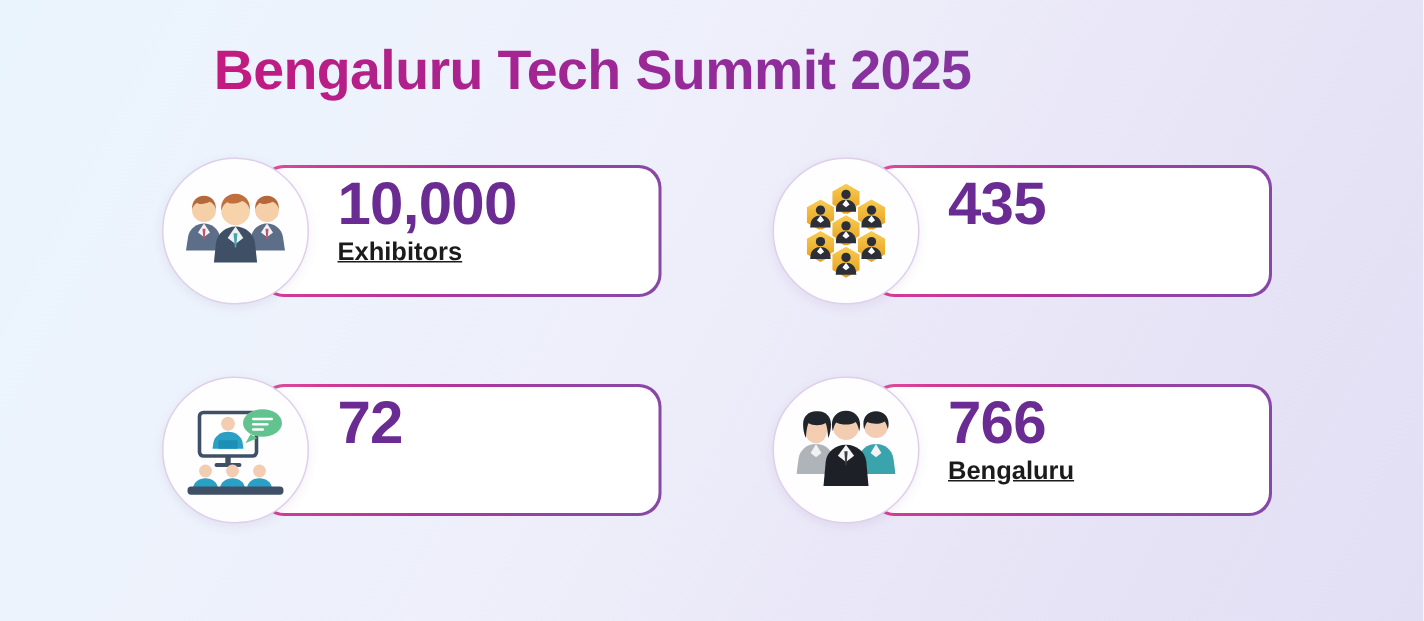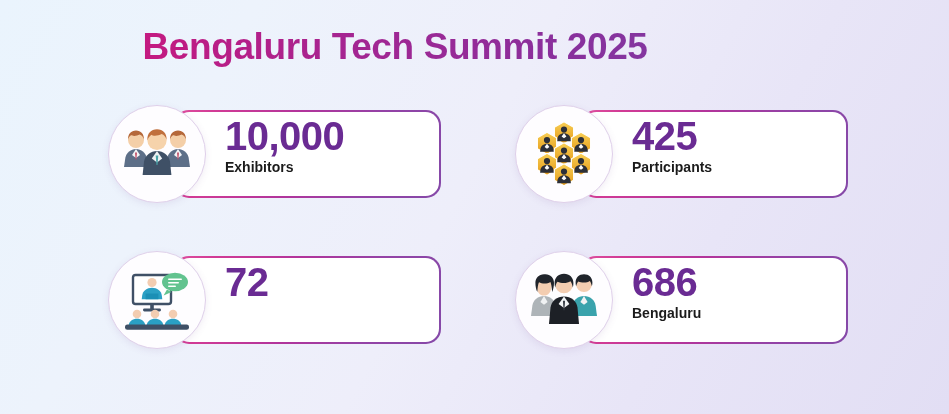--- a/index.html
+++ b/index.html
@@ -89,26 +89,27 @@
   }
   .stat-value {
     font-size: 40px;
     font-weight: bold;
     color: #6a2b93;
     line-height: 44px;
     letter-spacing: -0.5px;
     white-space: nowrap;
   }
   .stat-label {
-    font-size: 14px;
+    font-size: 17px;
     font-weight: bold;
     color: #1b1b1b;
     line-height: 21px;
     margin-top: -1px;
     white-space: nowrap;
+    text-decoration: underline;
   }
 
   
   .icon-circle {
     position: absolute;
     left: 0px;
     top: 0px;
     width: 98px;
     height: 98px;
     border-radius: 50%;
@@ -170,22 +171,21 @@
           </g>
         </svg>
       </div>
     </div>
 
     <div class="stat-card col-2 row-1">
       <div class="card-body">
         <div class="card-body-inner"></div>
       </div>
       <div class="card-text">
-        <div class="stat-value">425</div>
-        <div class="stat-label">Participants</div>
+        <div class="stat-value">435</div>
       </div>
       <div class="icon-circle">
         <svg width="70" height="66" viewBox="0 0 70 66">
           <defs>
             <linearGradient id="hexg" x1="0" y1="0" x2="0" y2="1">
               <stop offset="0" stop-color="#f8cf55"></stop>
               <stop offset="1" stop-color="#e59a18"></stop>
             </linearGradient>
             <g id="hexcell">
               <path d="M11 0.8L20.6 6.3v11L11 22.8 1.4 17.3v-11z" fill="url(#hexg)" stroke="#ffffff" stroke-width="1.1"></path>
@@ -247,21 +247,21 @@
           </g>
         </svg>
       </div>
     </div>
 
     <div class="stat-card col-2 row-2">
       <div class="card-body">
         <div class="card-body-inner"></div>
       </div>
       <div class="card-text">
-        <div class="stat-value">686</div>
+        <div class="stat-value">766</div>
         <div class="stat-label">Bengaluru</div>
       </div>
       <div class="icon-circle">
         <svg width="66" height="56" viewBox="0 0 66 56">
 
           <g>
             <path d="M13 24c-6 0-10.8 4-11.6 9.6L0 44h26l-1.4-10.4C23.8 28 19 24 13 24z" fill="#aeb4b8"></path>
             <path d="M13 24l-3.6 6 3.6 2.8 3.6-2.8L13 24z" fill="#f0f2f3"></path>
             <path d="M5.6 14.2c0 5.6 3.2 9.4 7.4 9.4s7.4-3.8 7.4-9.4z" fill="#f3cdb1"></path>
             <circle cx="13" cy="12" r="8" fill="#f3cdb1"></circle>

